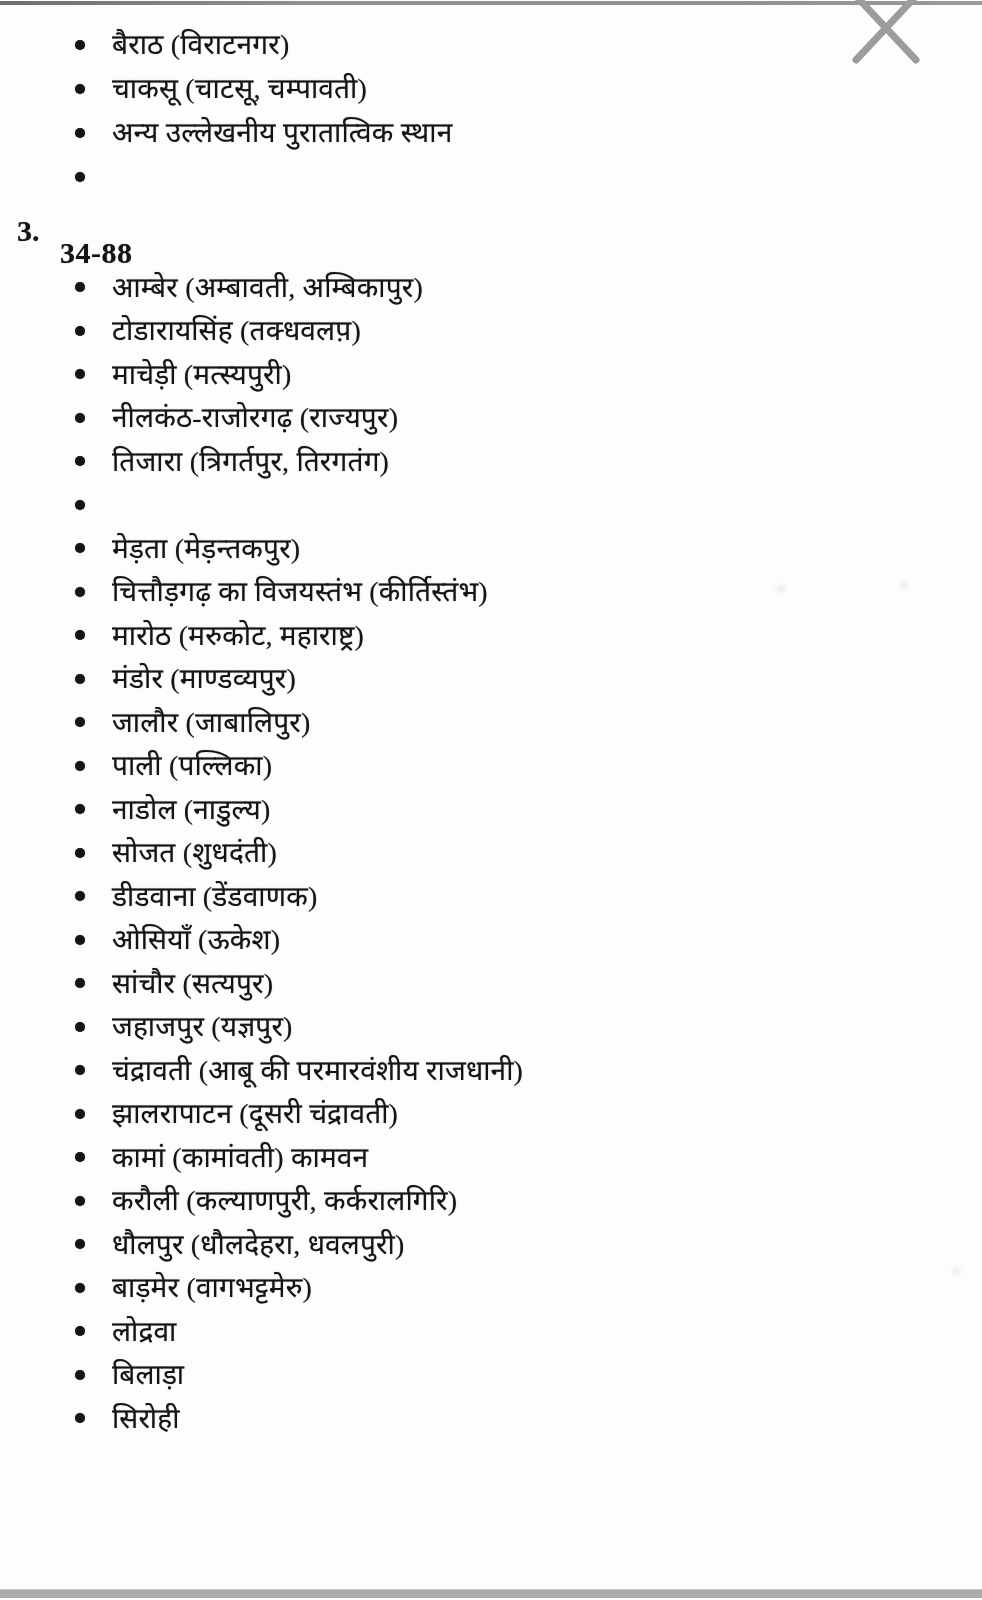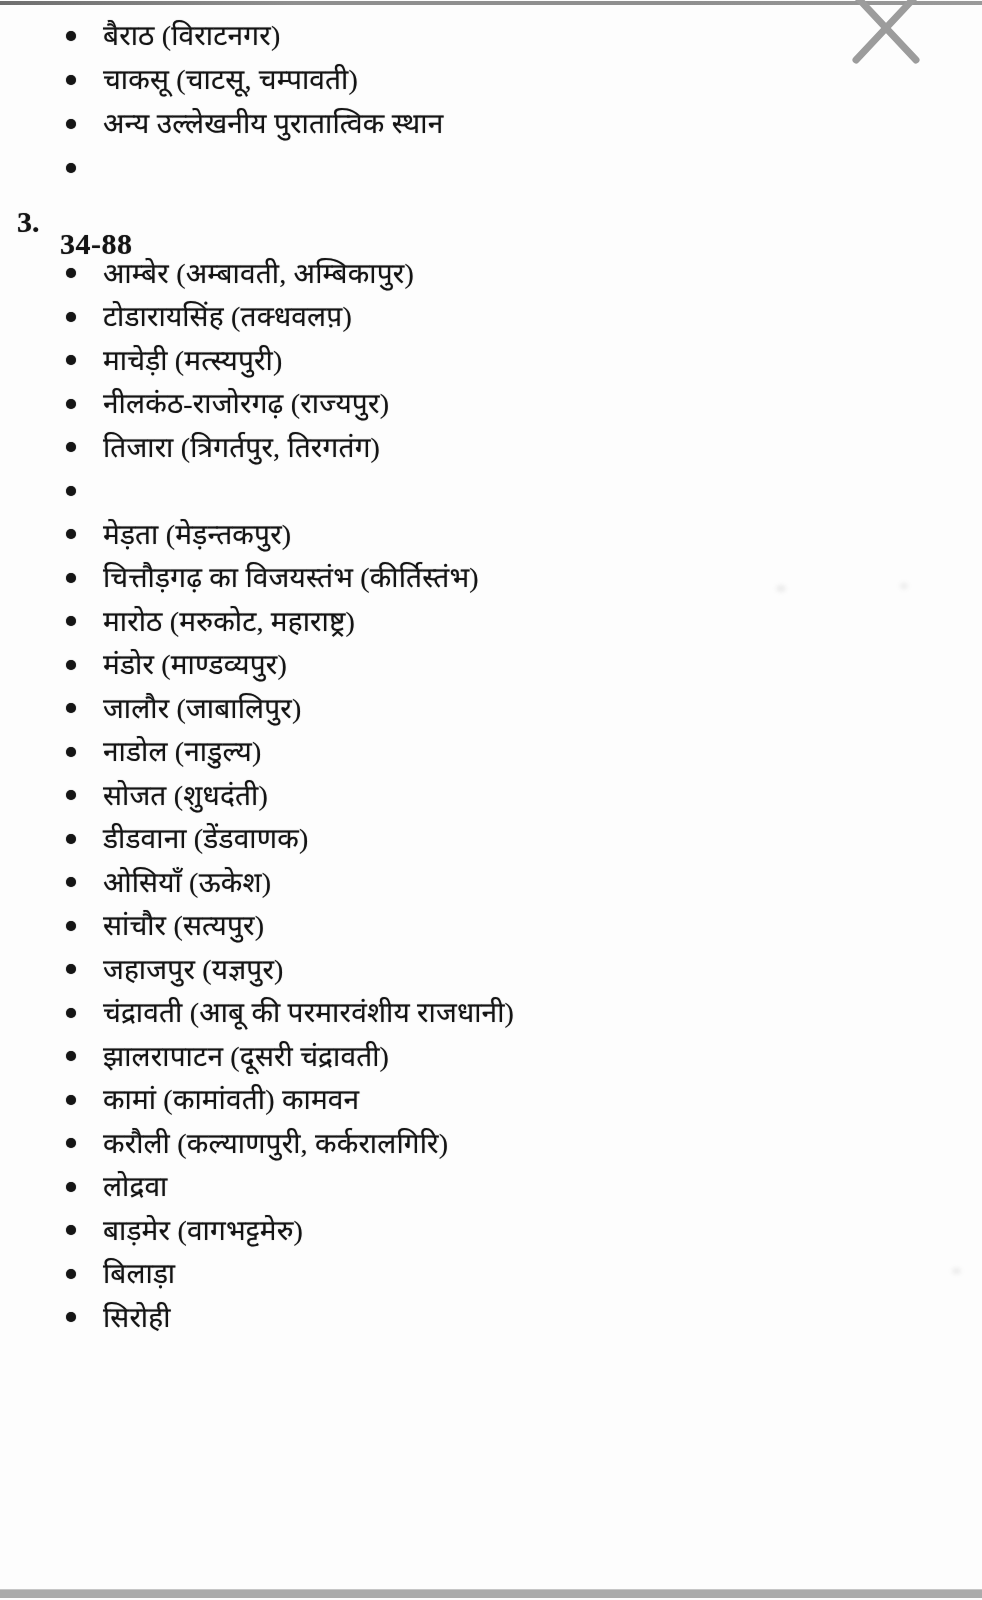--- a/index.html
+++ b/index.html
@@ -22,21 +22,21 @@
     position:absolute; bottom:2px; left:0; width:100%; height:8px;
     background:#ababab;
     box-shadow:0 -1px 0 #c6c6c6;
   }
   
   .close-x {
     position:absolute; top:-4px; left:848px;
     width:76px; height:70px;
   }
   .content { position:absolute; top:12px; left:0; right:0; }
-  ul.toc-list { list-style:none; margin:0; padding:0;font-family:Liberation Serif, serif; }
+  ul.toc-list { list-style:none; margin:9px; padding:0;font-family:Liberation Serif, serif; }
   .toc-item {
     display:flex; align-items:center;
     height:44px;
     padding-left:66px;
     font-size:28px;
     font-weight:500;
     letter-spacing:0.2px;
     text-shadow:0 0 1px rgba(20,20,20,0.45);
     white-space:nowrap;
   }
@@ -146,20 +146,24 @@
         <li class="toc-item">
           <span class="bullet"></span>
           <span>मंडोर (माण्डव्यपुर)</span>
         </li>
         <li class="toc-item">
           <span class="bullet"></span>
           <span>जालौर (जाबालिपुर)</span>
         </li>
         <li class="toc-item">
           <span class="bullet"></span>
+          <span>पाली (पल्लिका)</span>
+        </li>
+        <li class="toc-item">
+          <span class="bullet"></span>
           <span>नाडोल (नाडुल्य)</span>
         </li>
         <li class="toc-item">
           <span class="bullet"></span>
           <span>सोजत (शुधदंती)</span>
         </li>
         <li class="toc-item">
           <span class="bullet"></span>
           <span>डीडवाना (डेंडवाणक)</span>
         </li>
@@ -186,25 +190,29 @@
         <li class="toc-item">
           <span class="bullet"></span>
           <span>कामां (कामांवती) कामवन</span>
         </li>
         <li class="toc-item">
           <span class="bullet"></span>
           <span>करौली (कल्याणपुरी, कर्करालगिरि)</span>
         </li>
         <li class="toc-item">
           <span class="bullet"></span>
+          <span>धौलपुर (धौलदेहरा, धवलपुरी)</span>
+        </li>
+        <li class="toc-item">
+          <span class="bullet"></span>
+          <span>बाड़मेर (वागभट्टमेरु)</span>
+        </li>
+        <li class="toc-item">
+          <span class="bullet"></span>
           <span>लोद्रवा</span>
-        </li>
-        <li class="toc-item">
-          <span class="bullet"></span>
-          <span>बाड़मेर (वागभट्टमेरु)</span>
         </li>
         <li class="toc-item">
           <span class="bullet"></span>
           <span>बिलाड़ा</span>
         </li>
         <li class="toc-item">
           <span class="bullet"></span>
           <span>सिरोही</span>
         </li>
       </ul>

